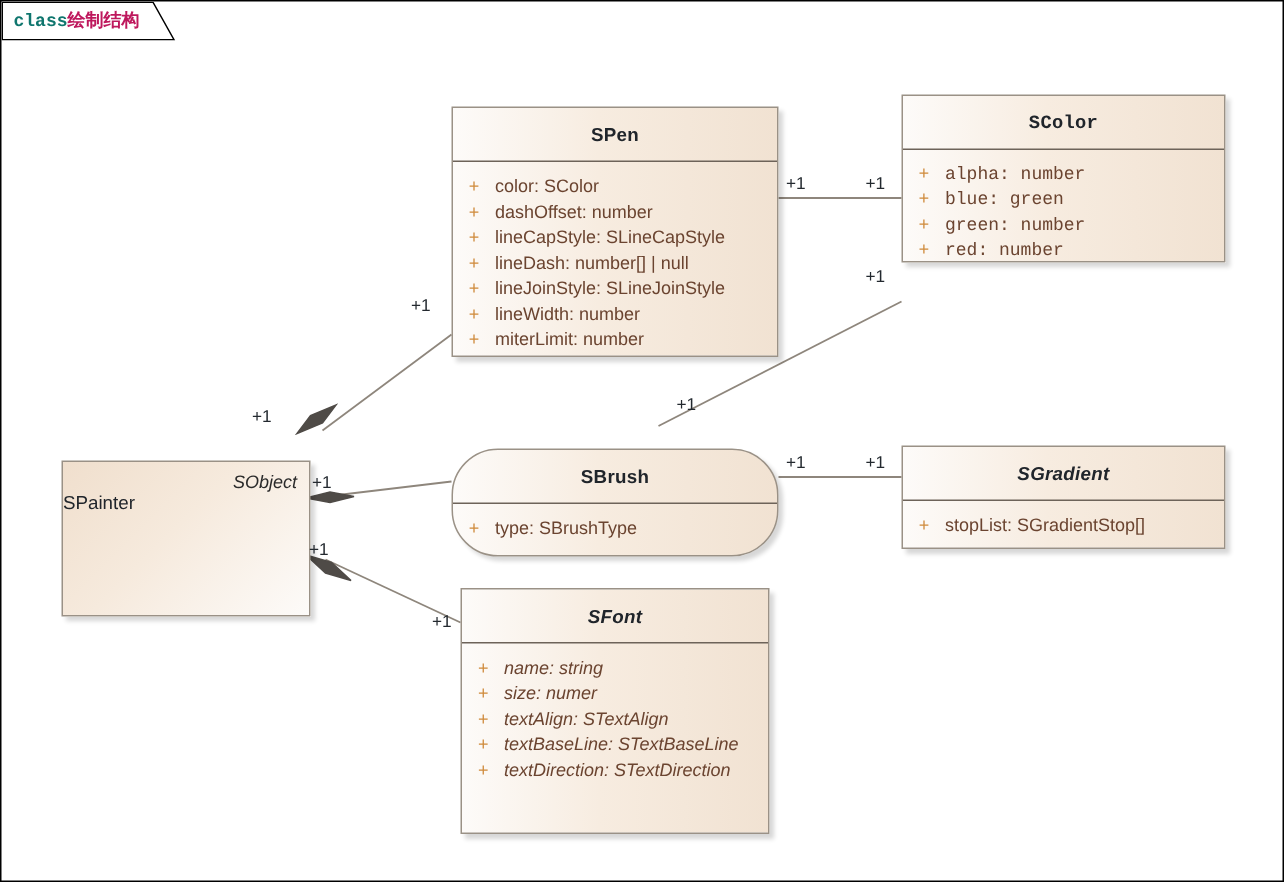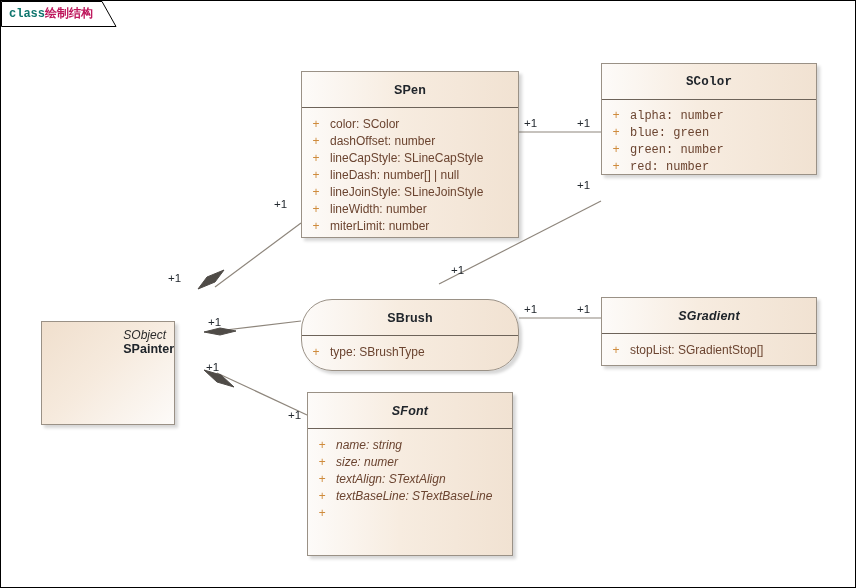--- a/index.html
+++ b/index.html
@@ -113,23 +113,23 @@
     top: 6px;
     font-size: 12px;
     font-style: italic;
     color: #2b2b2b;
   }
   #cls-spainter .cn {
     position: absolute;
     left: 0;
     right: 0;
     top: 20px;
-    text-align: right;
+    text-align: left;
     font-size: 12.5px;
-    font-weight: bold;
+    font-weight: normal;
     color: #20252b;
   }
 
   
   .mult {
     position: absolute;
     font-size: 11.5px;
     color: #23292f;
     white-space: nowrap;
   }
@@ -222,21 +222,21 @@
         <span class="vis">+</span>
         <span class="sig">green: number</span>
       </div>
       <div class="attr-row">
         <span class="vis">+</span>
         <span class="sig">red: number</span>
       </div>
     </div>
   </div>
 
-  <div class="cls" id="cls-spainter" style="left:40px; top:308px; width:134px; height:104px;">
+  <div class="cls" id="cls-spainter" style="left:40px; top:294px; width:166px; height:104px;">
     <div class="stereo">SObject</div>
     <div class="cn">SPainter</div>
   </div>
 
   <div class="cls" id="cls-sbrush" style="left:300px; top:286px; width:218px; height:72px;border-radius:31px;">
     <div class="hdr">
       <span class="cname">SBrush</span>
     </div>
     <div class="attrs">
       <div class="attr-row">
@@ -274,20 +274,21 @@
       <div class="attr-row">
         <span class="vis">+</span>
         <span class="sig">textAlign: STextAlign</span>
       </div>
       <div class="attr-row">
         <span class="vis">+</span>
         <span class="sig">textBaseLine: STextBaseLine</span>
       </div>
       <div class="attr-row">
         <span class="vis">+</span>
+        <span class="sig">textDirection: STextDirection</span>
       </div>
     </div>
   </div>
 
   <span class="mult" style="left:167px; top:271px;">+1</span>
   <span class="mult" style="left:273px; top:197px;">+1</span>
 
   <span class="mult" style="left:207px; top:315px;">+1</span>
   <span class="mult" style="left:450px; top:263px;">+1</span>
 

